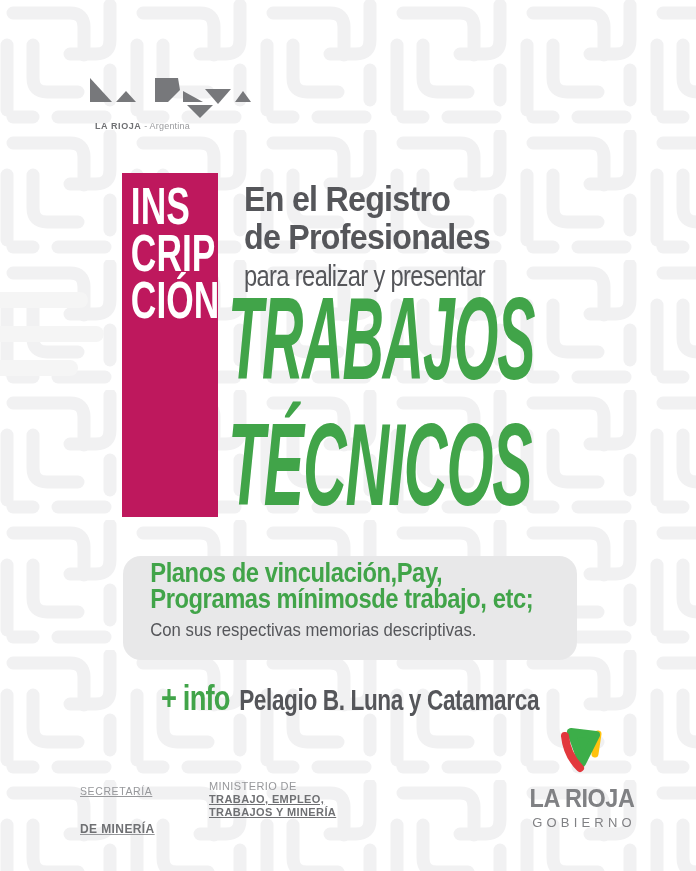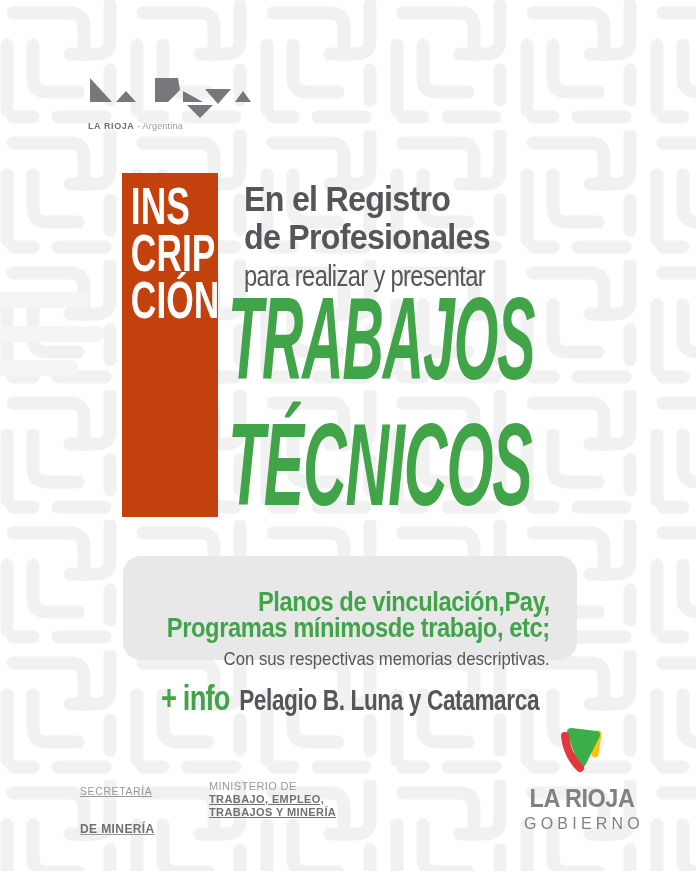--- a/index.html
+++ b/index.html
@@ -5,63 +5,63 @@
   html,body{margin:0;padding:0;background:#fff;}
   .poster{
     position:relative;width:696px;height:871px;overflow:hidden;background:#ffffff;
     font-family:"Liberation Sans",sans-serif;
   }
   .bg-svg{position:absolute;left:0;top:0;}
 
   
   .brand{position:absolute;left:85px;top:70px;width:185px;}
   .brand svg{display:block;}
-  .brand-text{margin-top:1px;margin-left:3px;font-size:9px;color:#9A9B9E;letter-spacing:0.2px;white-space:nowrap;}
+  .brand-text{margin-top:1px;margin-left:10px;font-size:9px;color:#9A9B9E;letter-spacing:0.2px;white-space:nowrap;}
   .brand-text b{color:#6F7073;font-weight:bold;letter-spacing:0.6px;}
 
   
-  .yellow-bar{position:absolute;left:122px;top:173px;width:96px;height:344px;background:#c2410c;}
+  .yellow-bar{position:absolute;left:122px;top:173px;width:96px;height:344px;background:#be185d;}
   .ins{padding:10px 0 0 13px;font-weight:bold;color:#ffffff;font-size:52px;line-height:0.9;
        transform:scaleX(0.68);transform-origin:left top;}
 
   
   .headline{position:absolute;left:244px;top:180px;color:#55565A;transform:scaleX(0.92);transform-origin:left top;white-space:nowrap;}
   .h-bold{font-size:35px;font-weight:bold;line-height:1.08;letter-spacing:-0.8px;}
   .h-light{font-size:29px;font-weight:400;margin-top:4px;letter-spacing:-0.8px;transform:scaleX(0.89);transform-origin:left top;}
 
   
   .title-line{position:absolute;font-style:italic;font-weight:bold;color:#41A449;white-space:nowrap;
               font-size:108px;line-height:1;transform-origin:left top;letter-spacing:-2px;}
   .title-line.l1{left:228px;top:281px;transform:scale(0.53,1.08);}
   .title-line.l2{left:228px;top:407px;transform:scale(0.56,1.08);}
 
   
   .details-box{position:absolute;left:123px;top:556px;width:454px;height:104px;background:#E8E8E9;
-               border-radius:18px;text-align:right;padding-top:33px;box-sizing:border-box;}
+               border-radius:18px;text-align:left;padding-top:4px;box-sizing:border-box;}
   .box-green{color:#41A449;font-weight:bold;font-size:27px;line-height:0.98;letter-spacing:-0.5px;
              transform:scaleX(0.88);transform-origin:center top;white-space:nowrap;}
   .box-note{color:#55565A;font-size:19px;margin-top:6px;transform:scaleX(0.88);transform-origin:center top;white-space:nowrap;}
 
   
   .info-row{position:absolute;left:123px;top:678px;width:454px;display:flex;justify-content:center;
             align-items:baseline;gap:12px;transform:scaleX(0.78);transform-origin:center top;white-space:nowrap;}
   .info-label{color:#41A449;font-weight:bold;font-size:35px;letter-spacing:-1px;}
   .info-address{color:#55565A;font-weight:bold;font-size:29px;letter-spacing:-0.5px;}
 
   
   .f-secretaria{position:absolute;left:80px;top:785px;width:106px;color:#97989B;
                 font-size:10.5px;line-height:1.15;letter-spacing:0.6px;text-decoration:underline;}
   .f-secretaria .bold{color:#6F7073;font-weight:bold;font-size:12px;letter-spacing:0.4px;margin-top:26px;}
   .f-ministerio{position:absolute;left:209px;top:780px;color:#97989B;font-size:11px;line-height:1.2;letter-spacing:0.4px;}
   .f-ministerio .bold{color:#6F7073;font-weight:bold;text-decoration:underline;}
   .f-gob{position:absolute;left:518px;top:726px;width:128px;text-align:center;}
   .f-gob svg{display:block;margin:0 auto;}
   .gob-name{color:#808184;font-weight:bold;font-size:26px;letter-spacing:-0.5px;margin-top:7px;
             transform:scaleX(0.9);transform-origin:center top;white-space:nowrap;}
-  .gob-sub{color:#808184;font-size:16px;letter-spacing:4.2px;padding-left:4px;margin-top:1px;white-space:nowrap;}
+  .gob-sub{color:#808184;font-size:13px;letter-spacing:4.2px;padding-left:4px;margin-top:1px;white-space:nowrap;}
 </style>
 </head>
 <body>
 
 <div class="poster">
 
   <svg class="bg-svg" width="696" height="871" aria-hidden="true">
     <defs>
       <pattern id="mz" width="130" height="130" patternUnits="userSpaceOnUse">
         <g stroke="#F1F1F2" stroke-width="13" fill="none" stroke-linecap="round">

